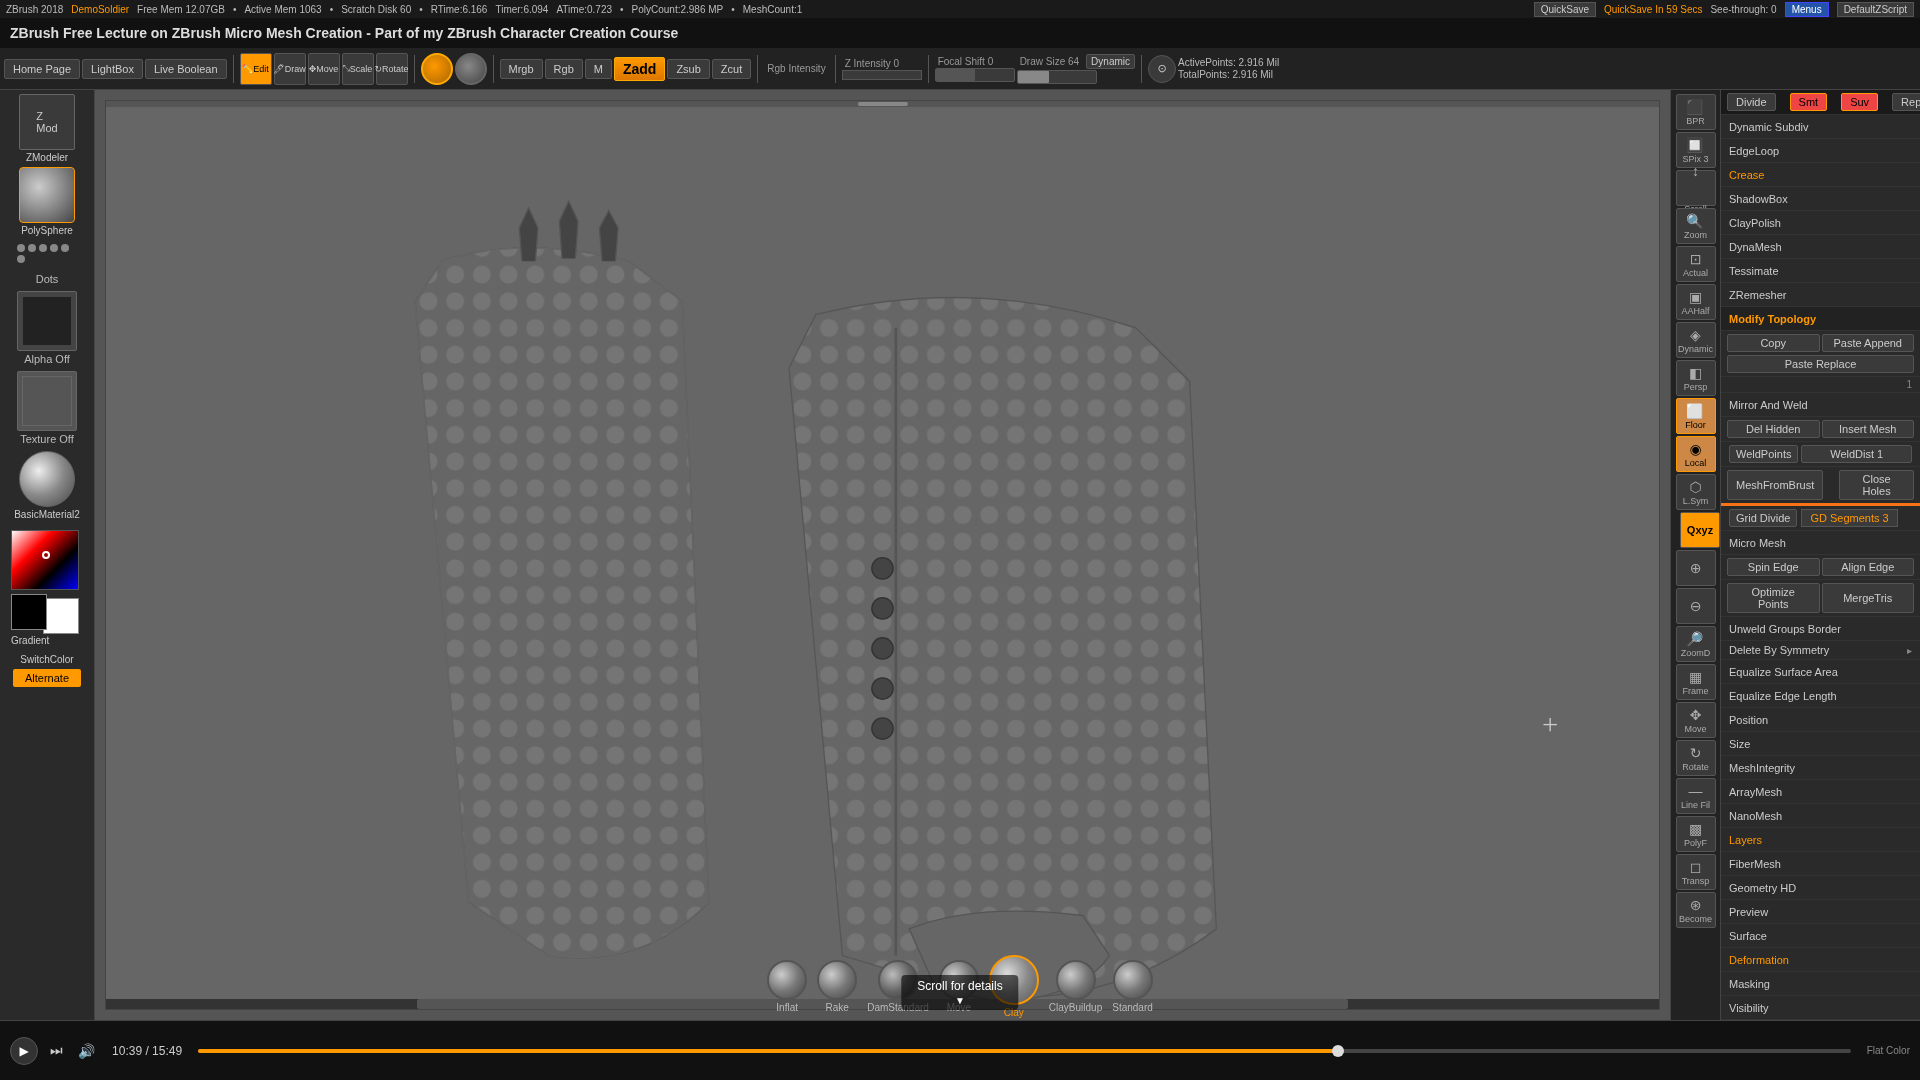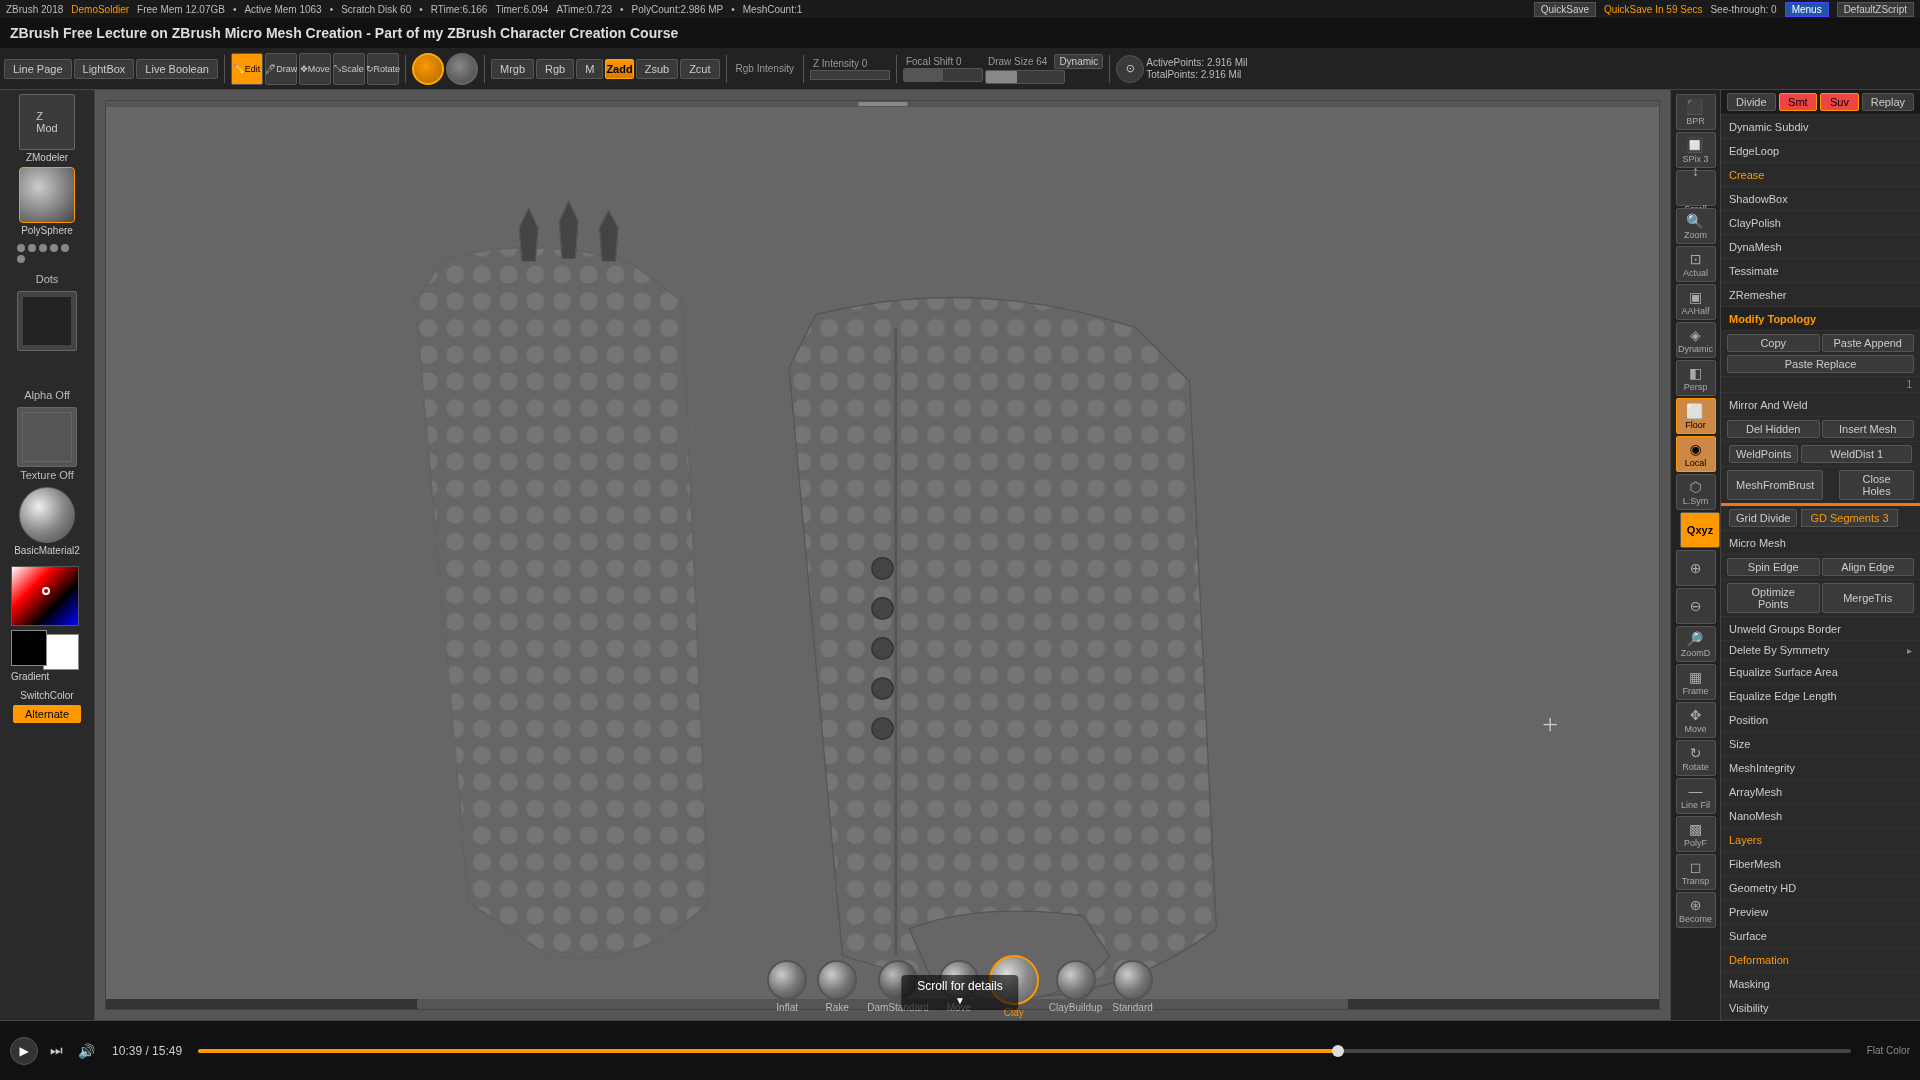--- a/index.html
+++ b/index.html
@@ -125,22 +125,22 @@
     .draw-size-bar .fill {
       width: 40%;
       height: 100%;
       background: #888;
       border-radius: 1px;
     }
     .orange-btn {
       background: linear-gradient(to bottom, #f90, #d70);
       color: #000;
       border: 1px solid #fa0;
-      padding: 3px 0;
-      font-size: 11px;
+      padding: 3px 8px;
+      font-size: 14px;
       font-weight: bold;
       cursor: pointer;
       border-radius: 2px;
     }
 
     
     #main-area {
       display: flex;
       width: 100%;
       height: calc(1080px - 18px - 30px - 42px - 60px);
@@ -584,21 +584,21 @@
   <button style="background:#2255aa;color:#fff;border:1px solid #44f;padding:1px 6px;font-size:10px;cursor:pointer;">Menus</button>
   <button style="background:#3a3a3a;color:#ccc;border:1px solid #555;padding:1px 6px;font-size:10px;cursor:pointer;">DefaultZScript</button>
 </div>
 
 <div id="title-bar">
   <span style="font-size:14px;">ZBrush Free Lecture on ZBrush Micro Mesh Creation - Part of my ZBrush Character Creation Course</span>
 </div>
 
 <div id="nav-bar">
   <div class="nav-section">
-    <button class="nav-btn">Line Page</button>
+    <button class="nav-btn">Home Page</button>
     <button class="nav-btn">LightBox</button>
     <button class="nav-btn">Live Boolean</button>
   </div>
   <div class="nav-divider"></div>
   <div class="nav-section">
     <div class="nav-btn-icon active">
       <div style="font-size:9px;">✏️</div>
       <div style="font-size:9px;">Edit</div>
     </div>
     <div class="nav-btn-icon">
@@ -687,21 +687,21 @@
     <div class="dots-container">
       <div class="dot"></div>
       <div class="dot"></div>
       <div class="dot"></div>
       <div class="dot"></div>
       <div class="dot"></div>
       <div class="dot"></div>
     </div>
     <span class="alpha-off-label">Dots</span>
 
-    <div style="display:flex;flex-direction:column;align-items:center;gap:36px;">
+    <div style="display:flex;flex-direction:column;align-items:center;">
       <div class="alpha-thumb">
         <div style="width:50px;height:50px;background:#222;border:1px solid #444;"></div>
       </div>
       <span class="alpha-off-label">Alpha Off</span>
     </div>
 
     <div style="display:flex;flex-direction:column;align-items:center;">
       <div class="texture-thumb">
         <div style="width:50px;height:50px;background:#555;border:1px solid #666;"></div>
       </div>
@@ -862,21 +862,21 @@
       <span style="font-size:9px;">Transp</span>
     </div>
     <div class="vtool-btn">
       <span class="vtool-icon">⊛</span>
       <span style="font-size:9px;">Become</span>
     </div>
   </div>
 
   <div id="right-sidebar">
 
-    <div style="padding:3px 6px;background:#1a1a1a;border-bottom:1px solid #333;display:flex;gap:3px;">
+    <div style="padding:3px 6px;background:#1a1a1a;border-bottom:1px solid #333;display:flex;gap:14px;">
       <button class="sidebar-btn">Divide</button>
       <button class="sidebar-btn active">Smt</button>
       <button class="sidebar-btn active">Suv</button>
       <button class="sidebar-btn">Replay</button>
     </div>
 
     <div class="sidebar-item">
       <span>Dynamic Subdiv</span>
     </div>
     <div class="sidebar-item">

